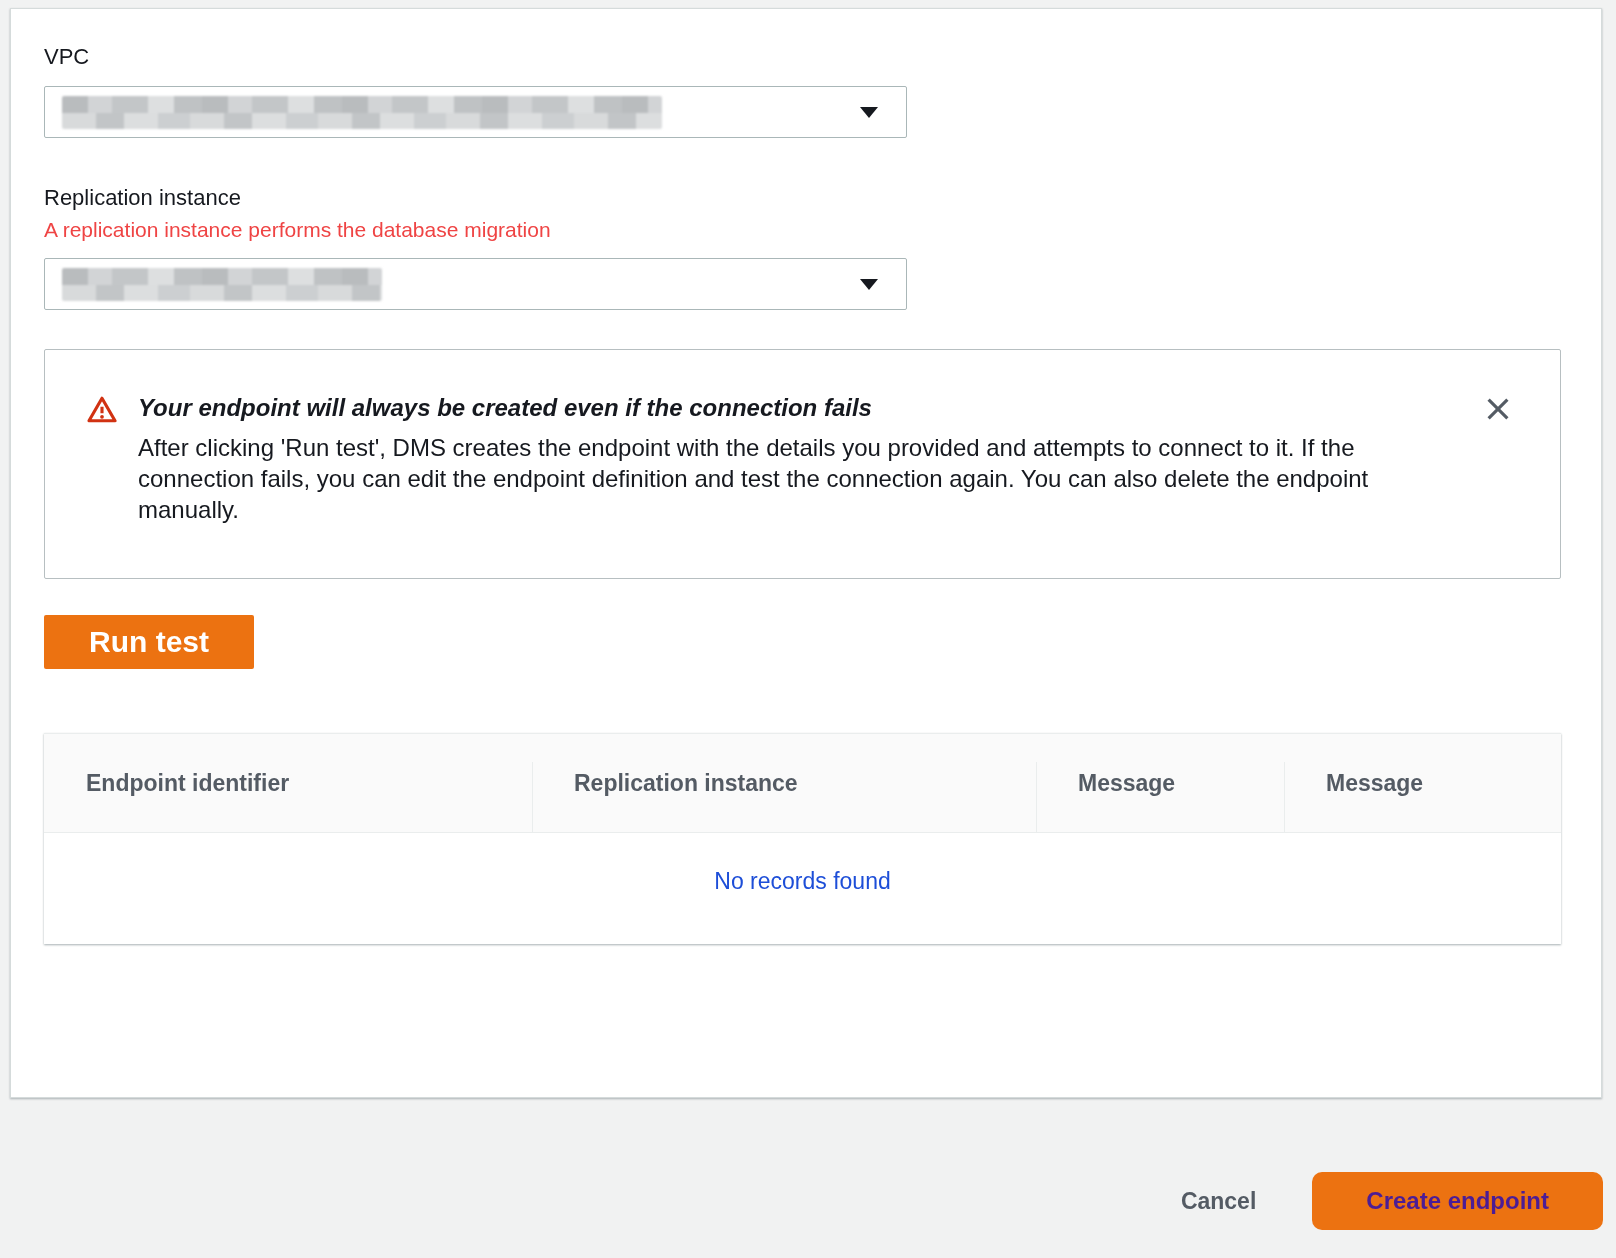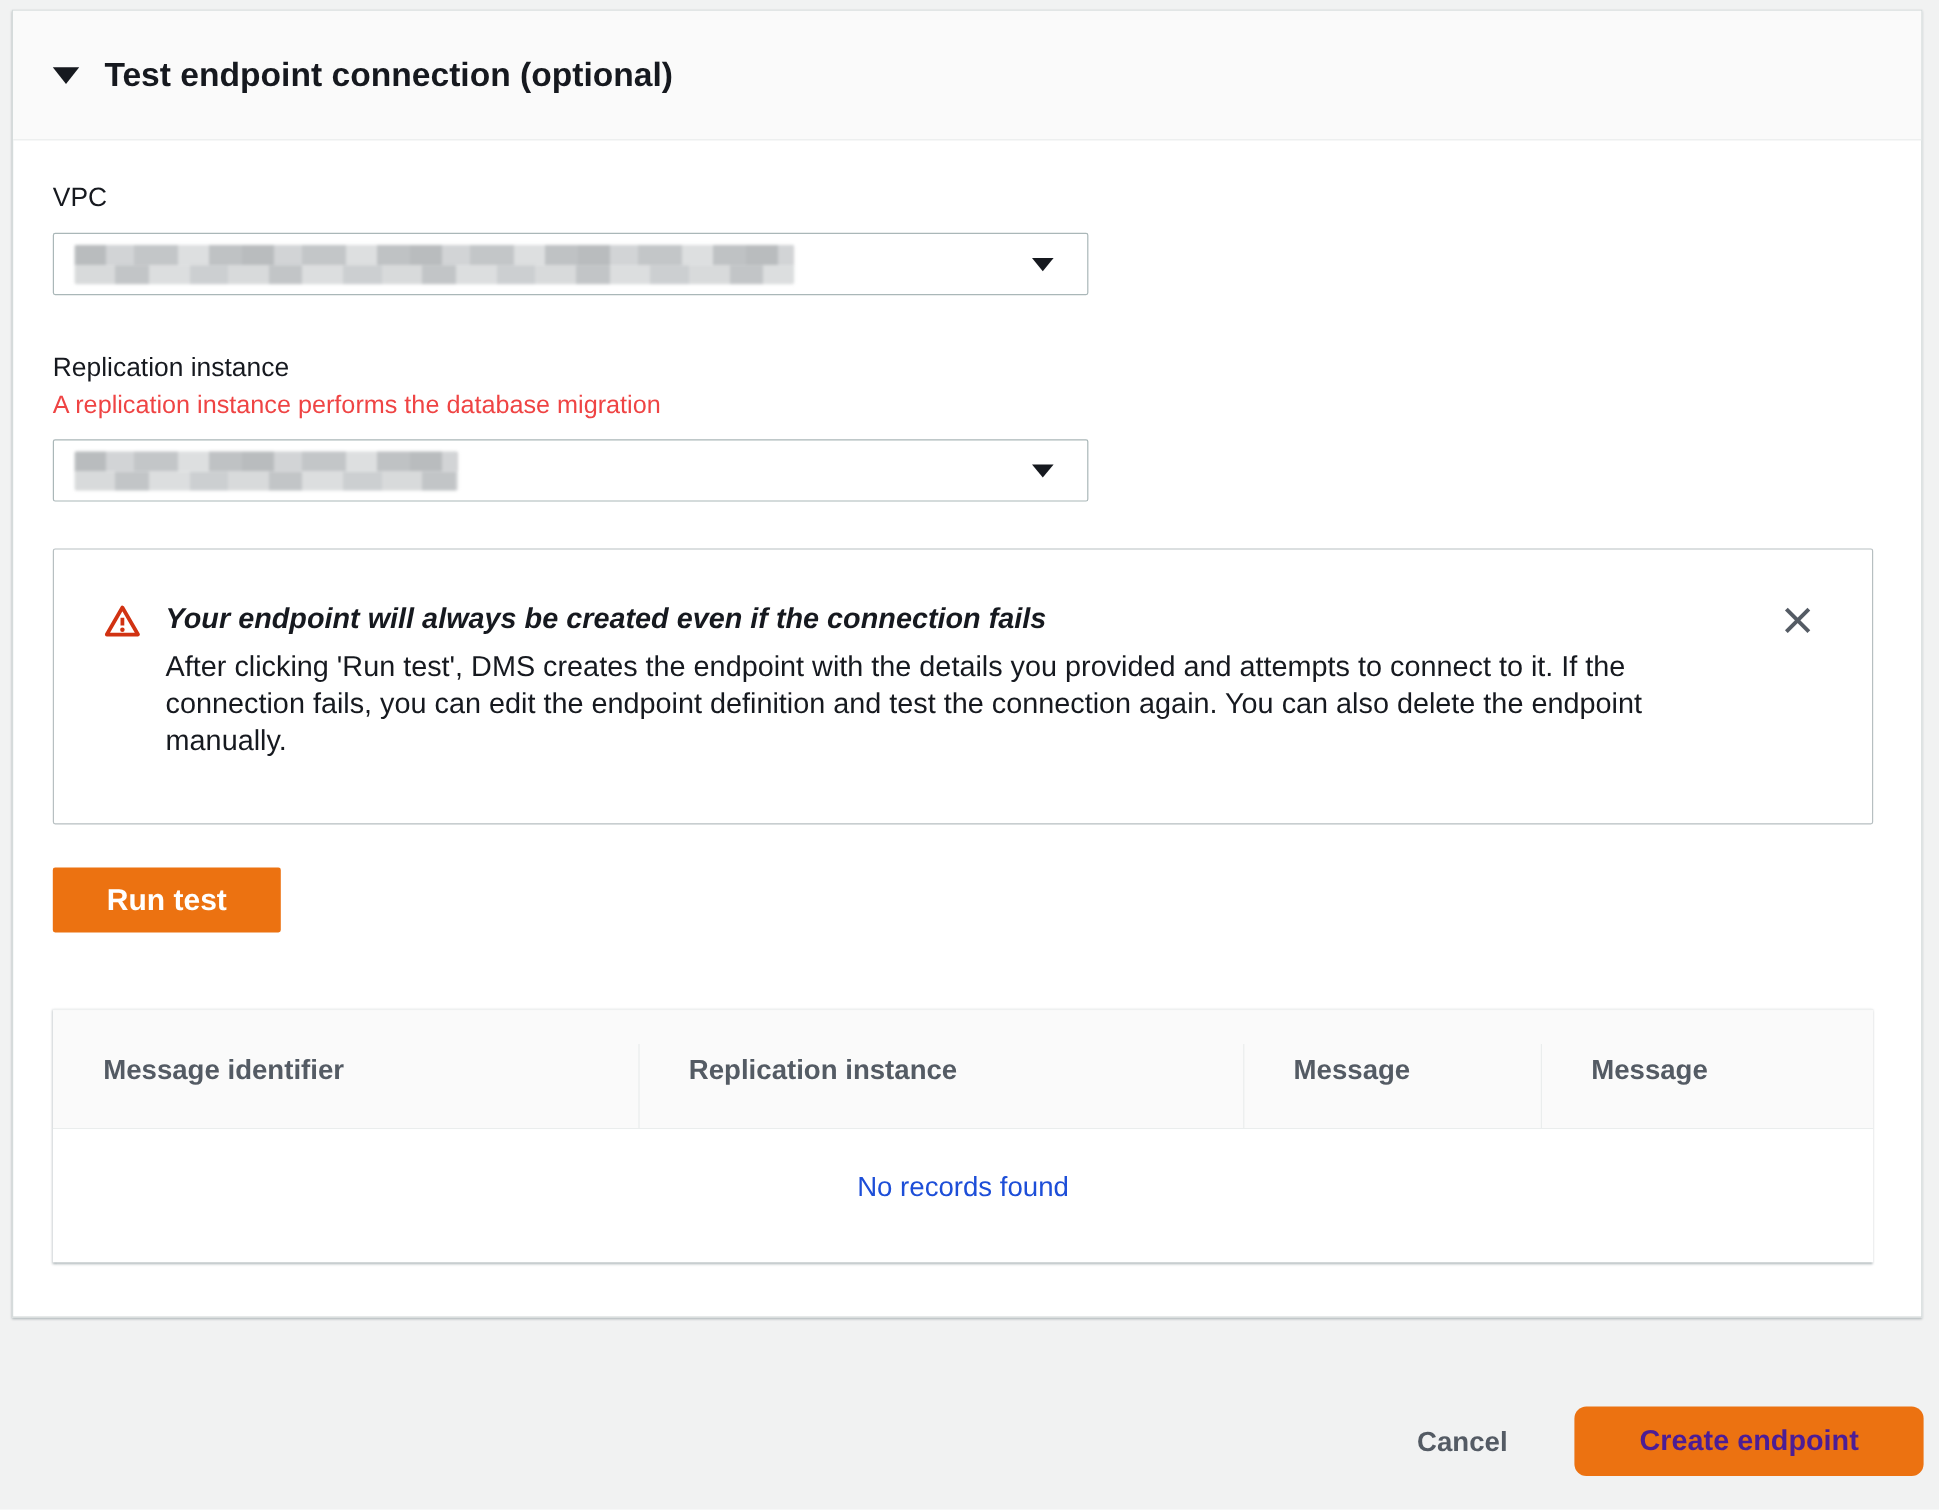--- a/index.html
+++ b/index.html
@@ -61,21 +61,21 @@
   .alert-title { font-size:24px; font-weight:bold; color:#16191f;font-style:italic; }
   .alert-body  { margin-top:10px; font-size:24px; line-height:31px; color:#16191f; max-width:1250px; }
   .alert-close {
     position:absolute; top:44px; right:46px; width:32px; height:32px;
     background:none; border:none; padding:0; cursor:pointer;
   }
 
   .run-btn {
     margin-top:36px; height:54px; padding:0 45px;
     background:#ec7211; border:none; border-radius:2px;
-    color:#fff; font-size:25px; font-weight:bold; cursor:pointer;
+    color:#fff; font-size:30px; font-weight:bold; cursor:pointer;
     font-family:inherit;
   }
 
   .results-table {
     margin-top:64px; width:100%;
     border-top:1px solid #eaeded;
     box-shadow:0 1px 2px rgba(0,28,36,0.35);
   }
   .thead {
     display:flex; background:#fafafa; height:99px;
@@ -110,24 +110,20 @@
     background:#ec7211; border:none; border-radius:10px;
     color:#4c1d95; font-size:24px; font-weight:bold; cursor:pointer;
     font-family:inherit;
   }
 </style>
 </head>
 <body>
 
 <div class="panel">
 
-  <div class="panel-header">
-    <span class="tri-down"></span>
-    <span class="panel-title">Test endpoint connection (optional)</span>
-  </div>
 
   <div class="content">
 
     <div>
       <div class="field-label">VPC</div>
       <div class="select">
         <div class="redact redact-vpc">
           <div class="r1"></div>
             <div class="r2"></div>
         </div>
@@ -164,21 +160,21 @@
           <line x1="4.5" y1="4.5" x2="19.5" y2="19.5" stroke="#545b64" stroke-width="2.6"></line>
           <line x1="19.5" y1="4.5" x2="4.5" y2="19.5" stroke="#545b64" stroke-width="2.6"></line>
         </svg>
       </button>
     </div>
 
     <button class="run-btn">Run test</button>
 
     <div class="results-table">
       <div class="thead">
-        <div class="th th-1">Message identifier</div>
+        <div class="th th-1">Endpoint identifier</div>
         <div class="th th-2">Replication instance</div>
         <div class="th th-3">Message</div>
         <div class="th th-4">Message</div>
       </div>
       <div class="tbody">
         <span class="empty-msg">No records found</span>
       </div>
     </div>
 
   </div>

